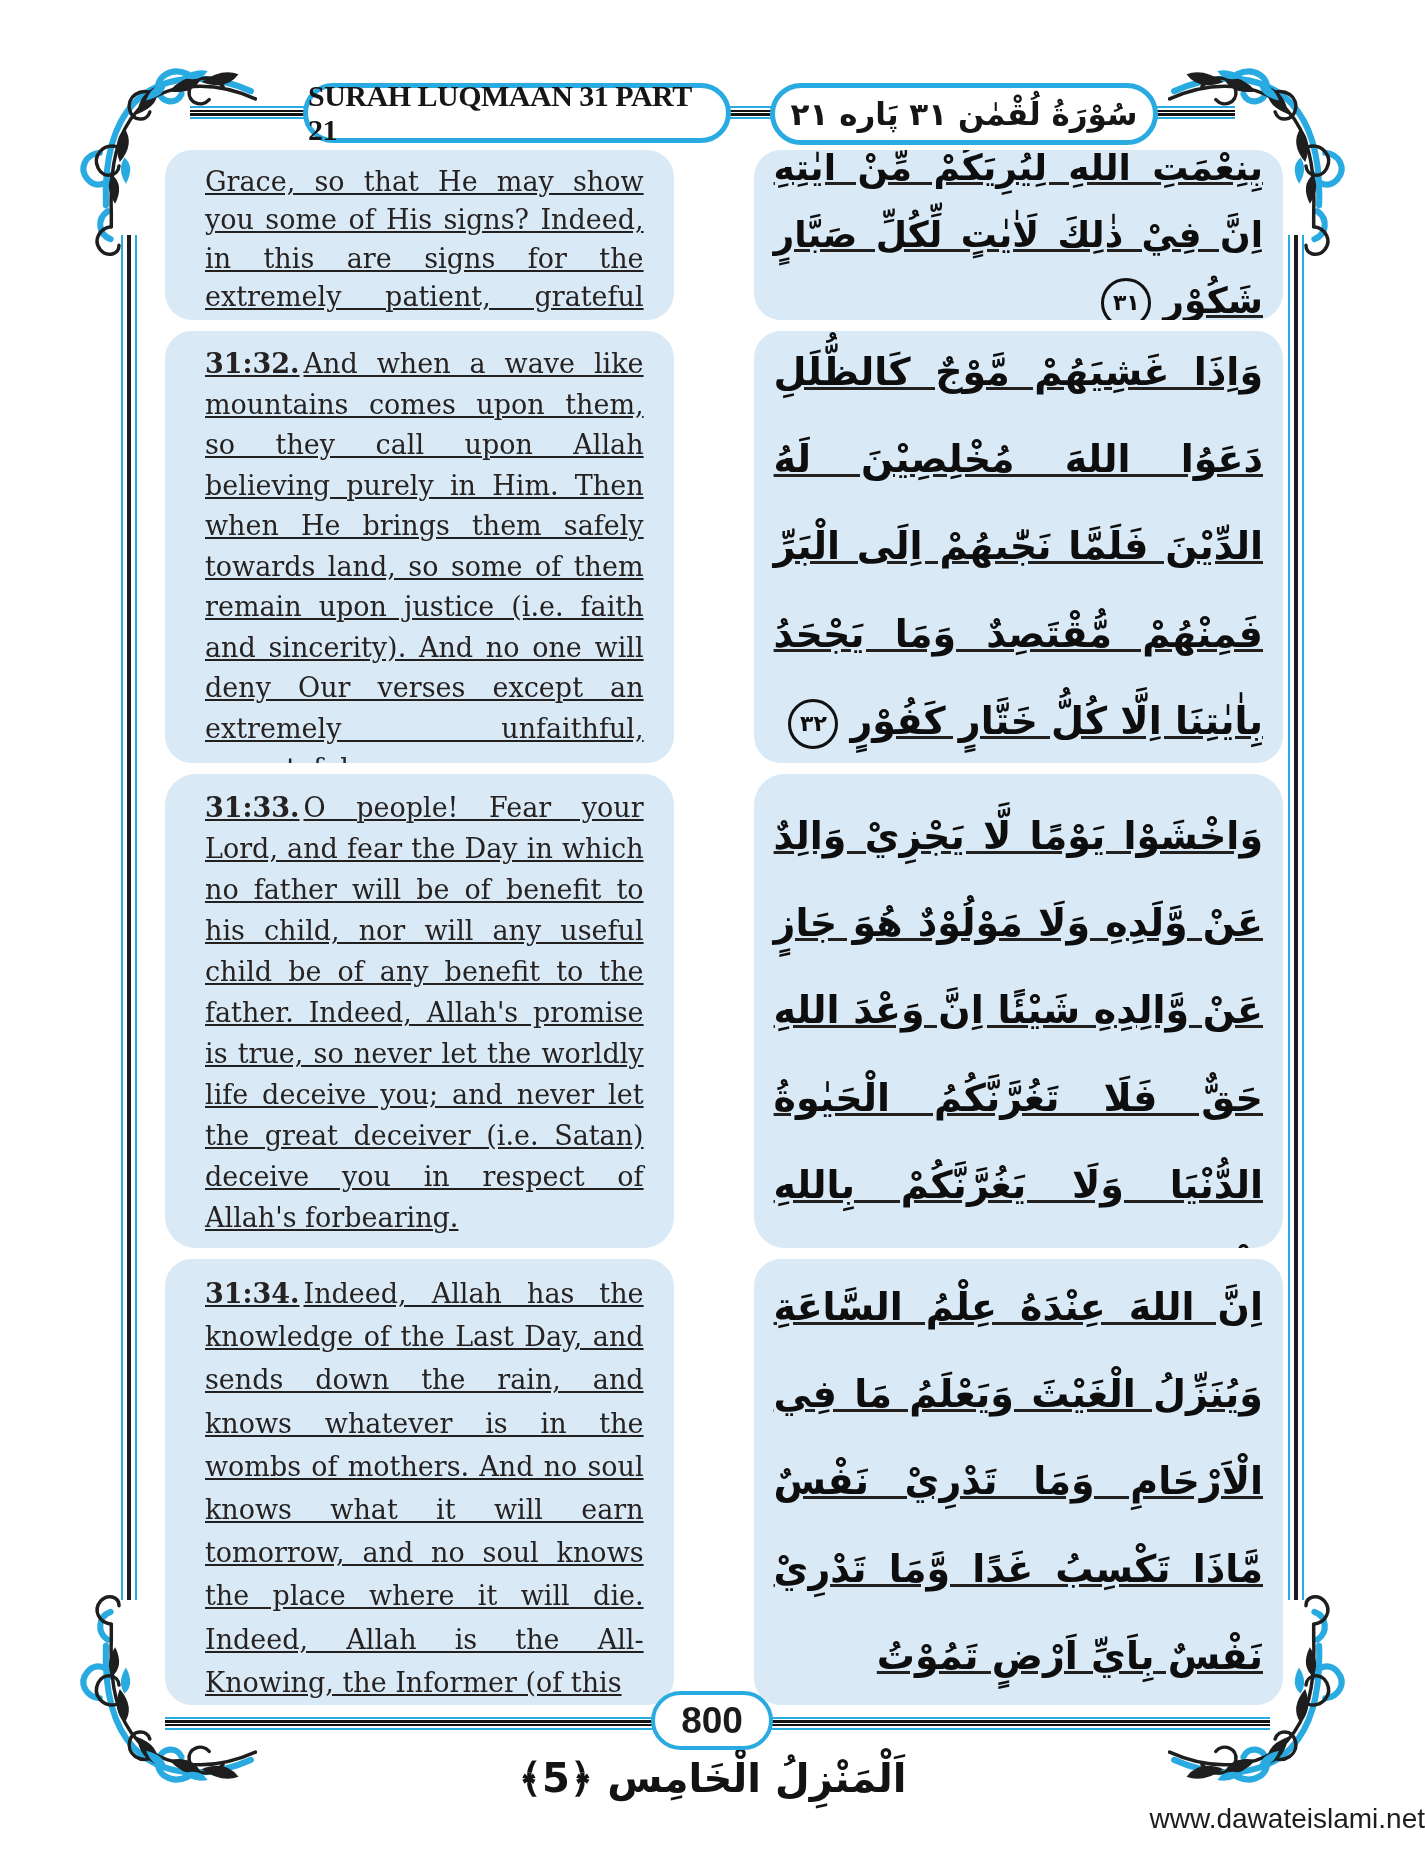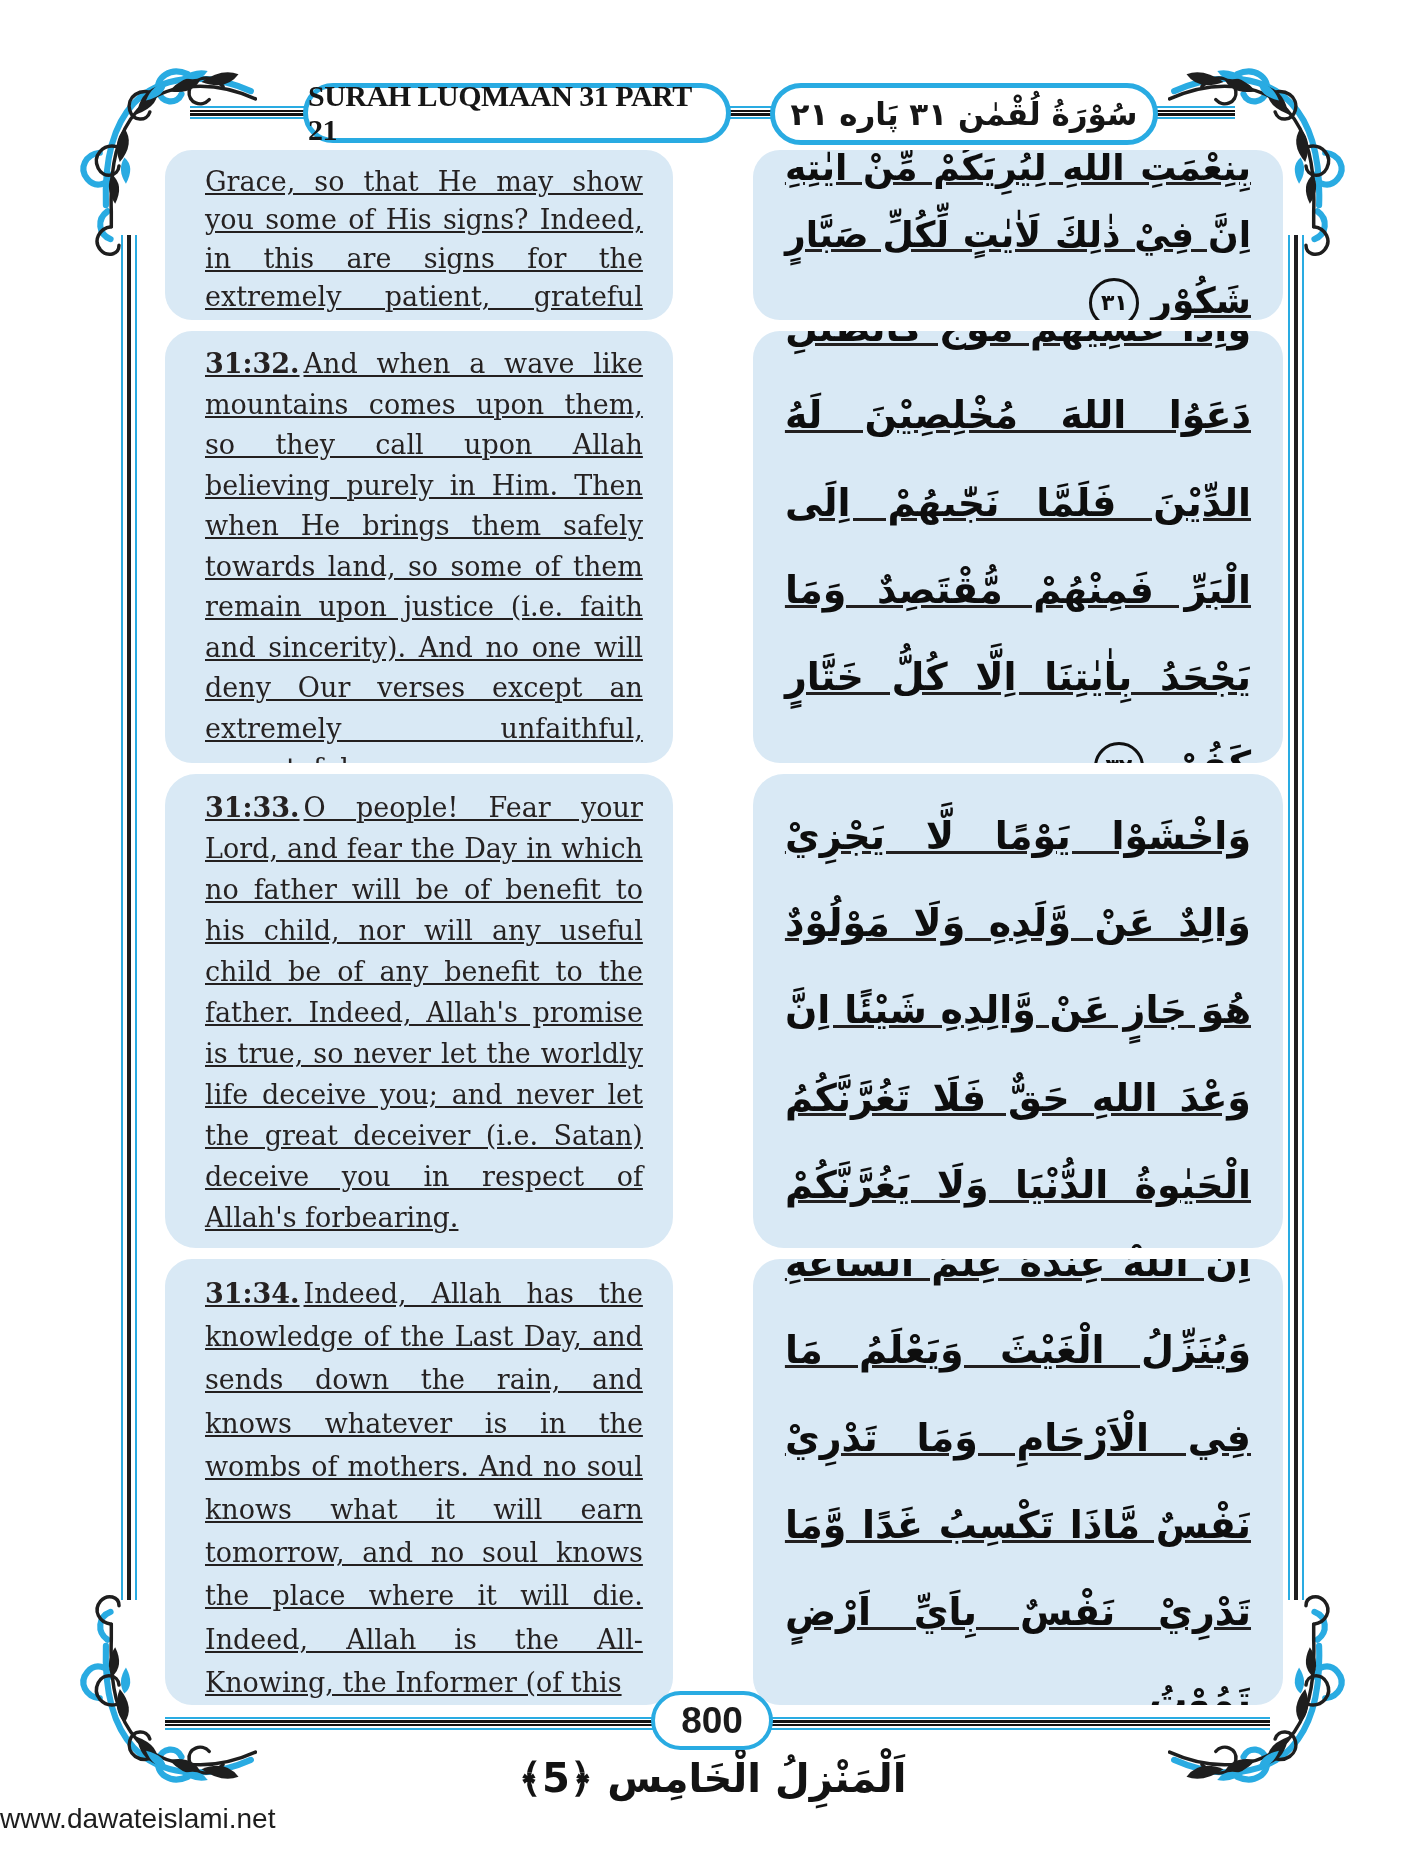--- a/index.html
+++ b/index.html
@@ -28,21 +28,21 @@
   .cap-en{left:284px;top:83px;width:428px;height:60px;margin-left:19px;}
   .cap-en span{font-family:"Liberation Serif",serif;font-weight:bold;font-size:30px;letter-spacing:-0.5px;color:#161616;}
   .cap-ar{left:770px;top:83px;width:388px;height:62px;}
   .cap-ar span{font-family:"DejaVu Sans",sans-serif;font-weight:bold;font-size:31px;color:#161616;direction:rtl;}
 
   
   .content{position:absolute;left:165px;top:150px;width:1118px;display:flex;flex-direction:column;gap:11px;}
   .row{display:flex;gap:32px;text-decoration:underline;}
   .box{background:#d9e9f5;border-radius:27px;box-sizing:border-box;overflow:hidden;}
   .en-box{width:536px;padding:13px 30px 10px 40px;}
-  .ar-box{width:560px;padding:10px 32px;display:flex;align-items:center;margin-left:48px;}
+  .ar-box{width:560px;padding:10px 20px;display:flex;align-items:center;margin-left:48px;}
   .r1 .box{height:170px;}
   .r2 .box{height:432px;}
   .r3 .box{height:474px;border-radius:31px;}
   .r4 .box{height:446px;}
 
   .en-text{font-size:27px;line-height:1.42;text-align:justify;margin:0;color:#262222;}
   .r2 .en-text{line-height:1.5;}
   .r3 .en-text{line-height:1.52;}
   .r4 .en-text{line-height:1.6;}
   .en-num{font-weight:bold;margin-right:4px;}
@@ -56,21 +56,21 @@
               font-size:22px;line-height:1;margin:0 12px;vertical-align:middle;background:#d9e9f5;}
   .ayah-badge:empty{display:none;}
 
   
   .page-capsule{position:absolute;left:651px;top:1691px;width:122px;height:59px;z-index:3;
                 background:#fff;border:4px solid #29abe2;border-radius:30px;box-sizing:border-box;
                 display:flex;align-items:center;justify-content:center;}
   .page-capsule span{font-family:"Liberation Sans",sans-serif;font-weight:bold;font-size:37px;color:#1b1b1b;}
   .manzil{position:absolute;left:0;top:1755px;width:1425px;text-align:center;
           font-family:"DejaVu Sans",sans-serif;font-weight:bold;font-size:40px;color:#131313;direction:rtl;}
-  .site{position:absolute;left:0;top:1803px;width:1425px;text-align:left;
+  .site{position:absolute;left:0;top:1803px;width:1425px;text-align:right;
         font-family:"Liberation Sans",sans-serif;font-size:28px;color:#1d1d1d;}
 </style>
 </head>
 <body>
 
 <div class="page">
 
   <svg width="0" height="0" style="position:absolute">
     <symbol id="flourish" viewBox="0 0 240 260">
       <g fill="none" stroke="#29abe2" stroke-width="8" stroke-linecap="round">

